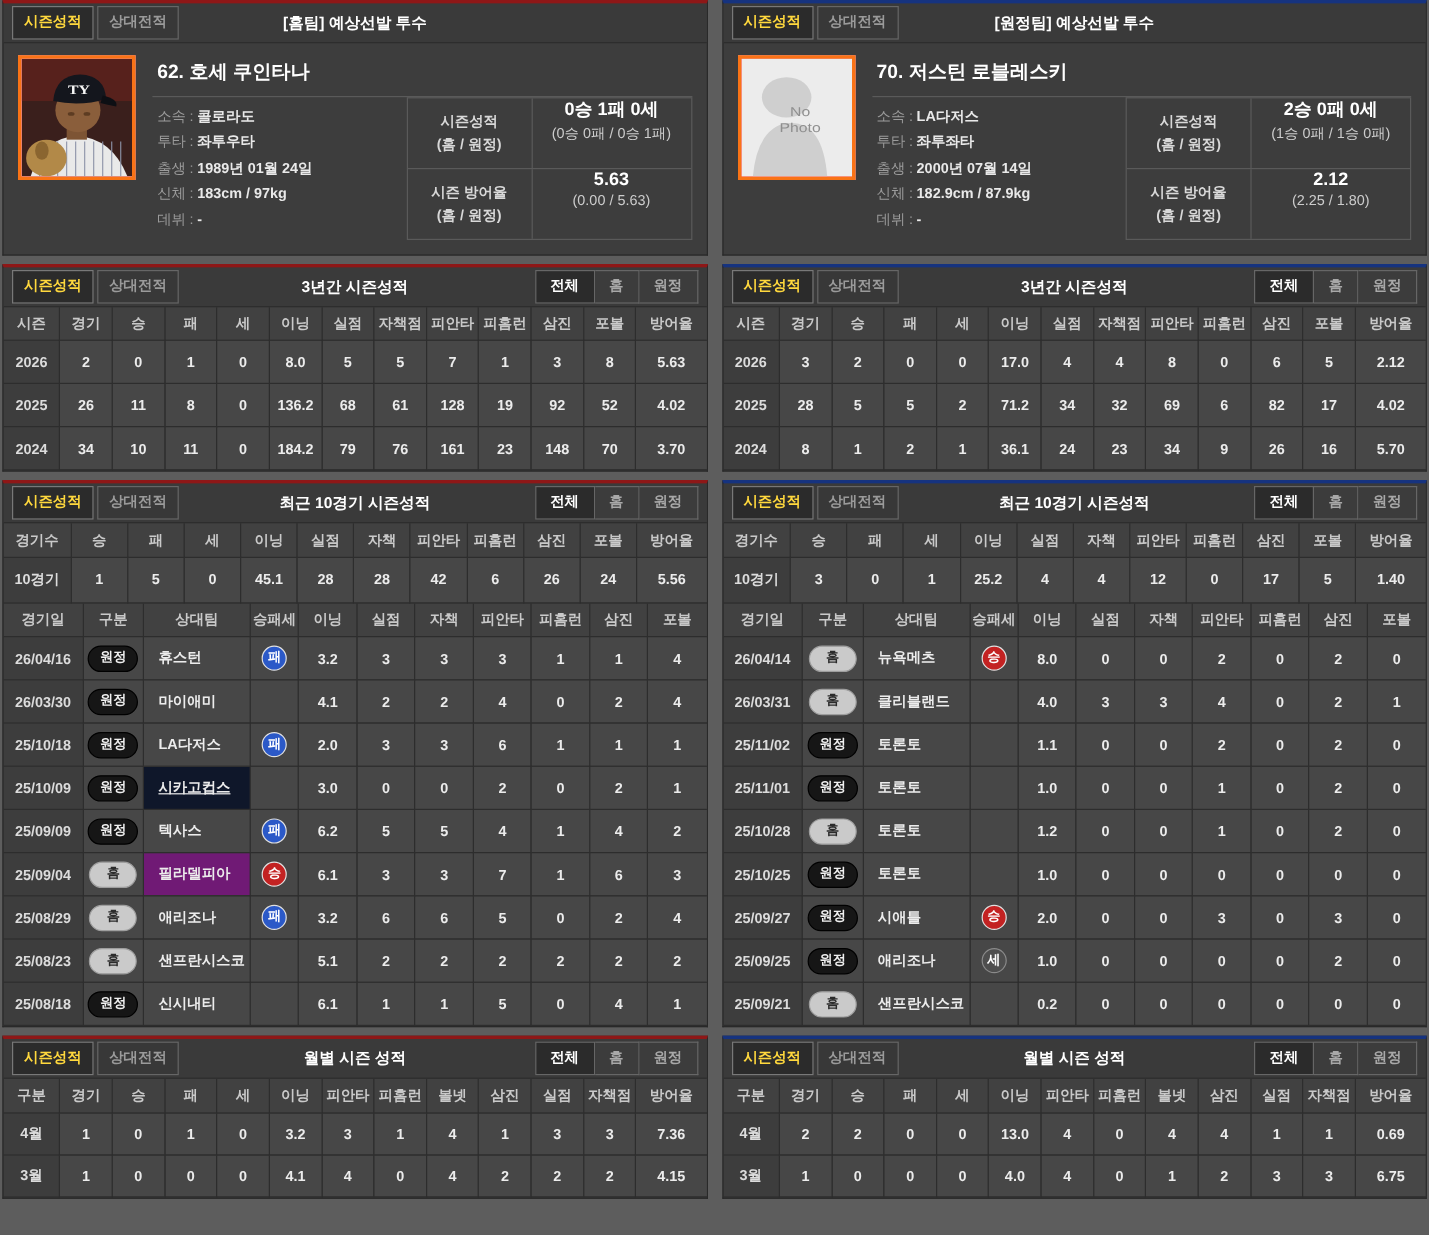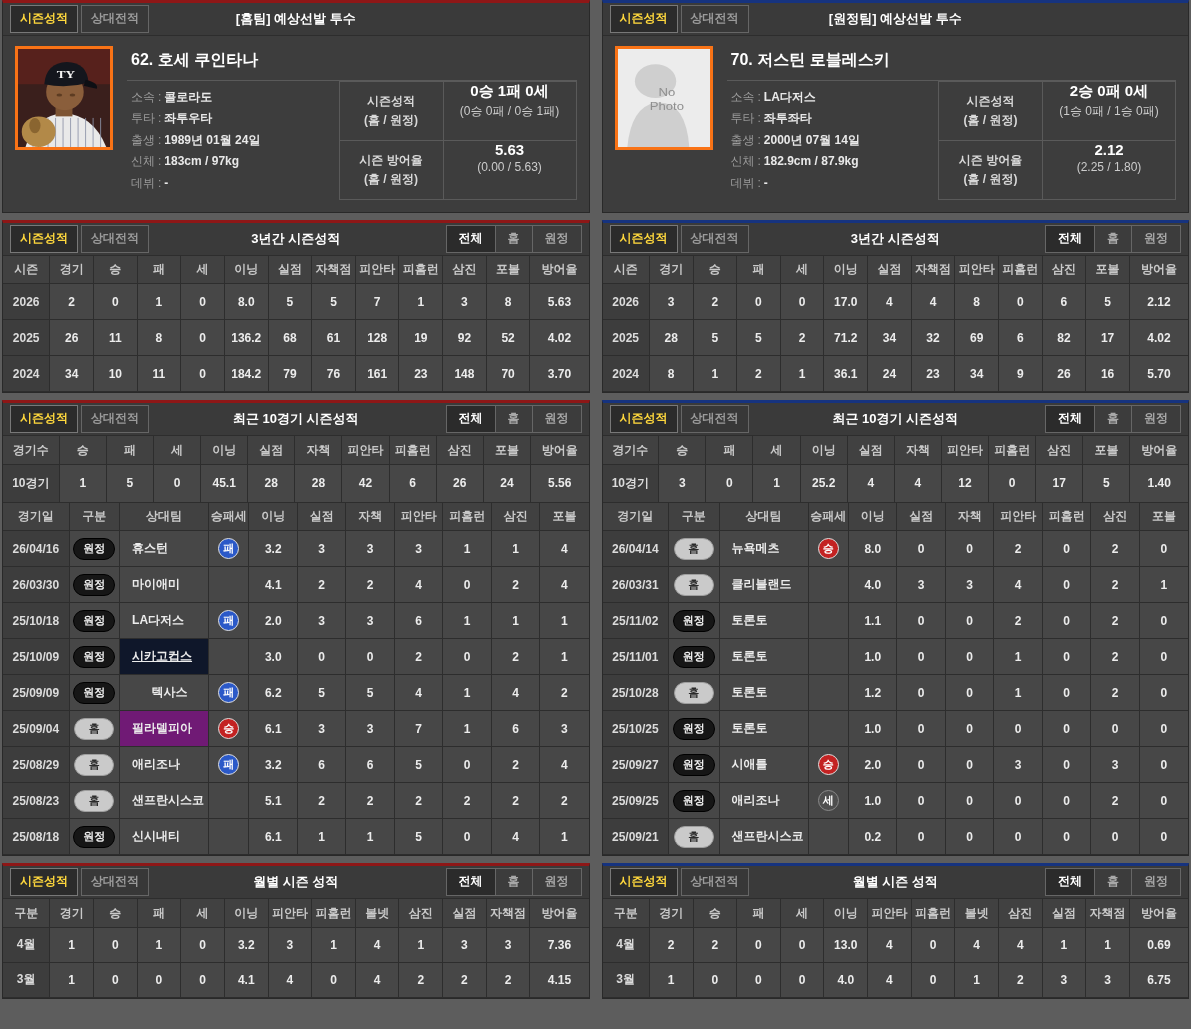--- a/index.html
+++ b/index.html
@@ -423,21 +423,21 @@
               <td>0</td>
               <td>0</td>
               <td>2</td>
               <td>0</td>
               <td>2</td>
               <td>1</td>
             </tr>
             <tr class="h36">
               <td class="rowhead">25/09/09</td>
               <td><span class="pill venue-dark">원정</span></td>
-              <td style="text-align:center;padding-left:12px;background:#474747;">텍사스</td>
+              <td style="text-align:left;padding-left:12px;background:#474747;">텍사스</td>
               <td><span class="circ result-loss">패</span></td>
               <td>6.2</td>
               <td>5</td>
               <td>5</td>
               <td>4</td>
               <td>1</td>
               <td>4</td>
               <td>2</td>
             </tr>
             <tr class="h36">

